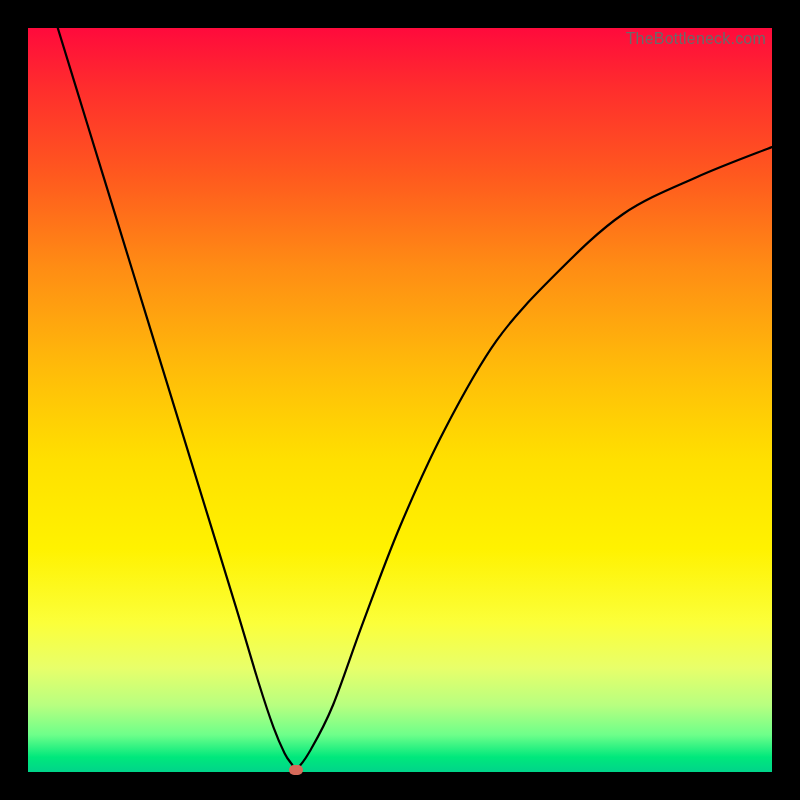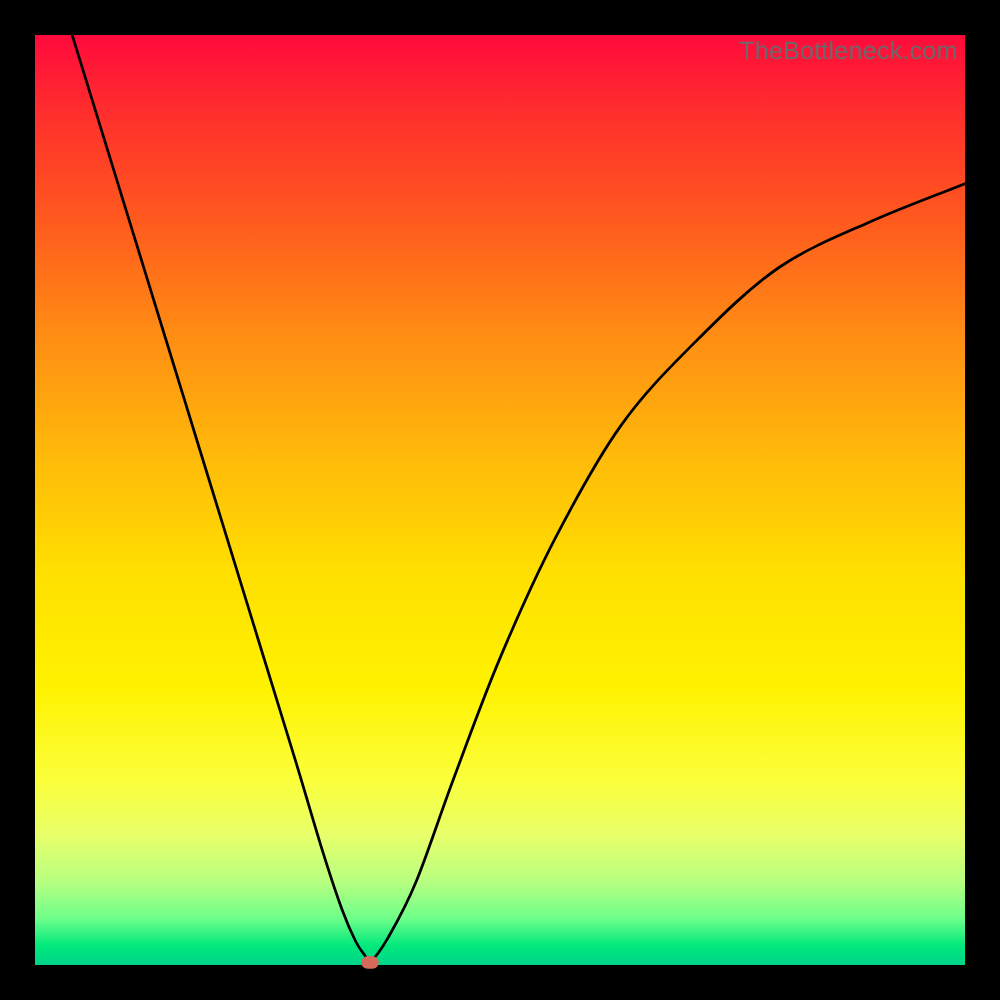--- a/index.html
+++ b/index.html
@@ -30,21 +30,21 @@
       #6eff8a 95%,
       #00e87c 98%,
       #00d48a 100%
     );
   }
   .watermark {
     position: absolute;
     top: 2px;
     right: 6px;
     font-family: Arial, Helvetica, sans-serif;
-    font-size: 20px;
+    font-size: 16px;
     font-weight: 500;
     color: #6a6a6a;
     letter-spacing: 0.2px;
   }
   svg.curve {
     position: absolute;
     left: 0;
     top: 0;
     width: 744px;
     height: 744px;

